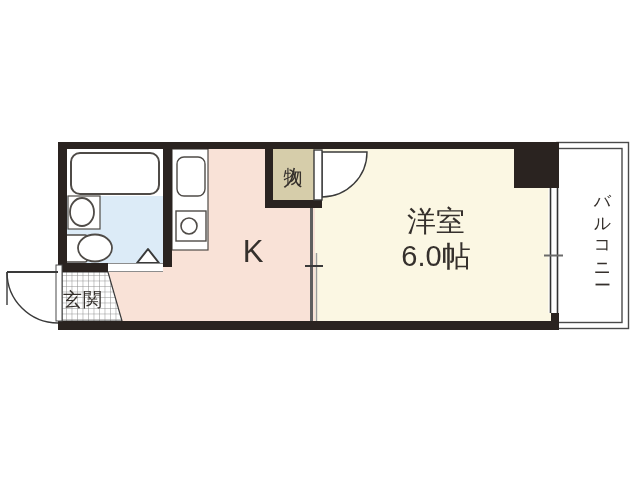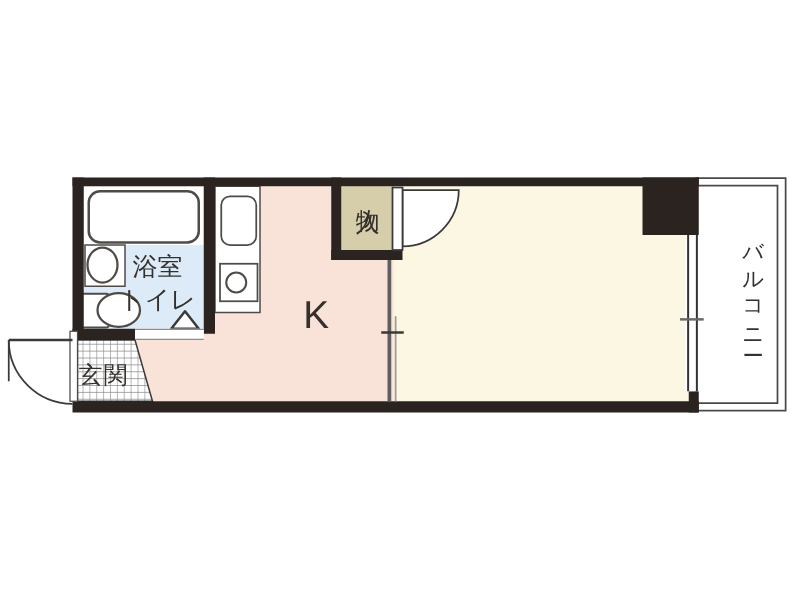--- a/index.html
+++ b/index.html
@@ -107,21 +107,21 @@
     </g>
 
     <g>
       <rect x="548.5" y="188" width="11" height="125" fill="#ffffff"></rect>
       <line x1="550.5" y1="188" x2="550.5" y2="313" stroke="#333333" stroke-width="1.6"></line>
       <line x1="557.5" y1="188" x2="557.5" y2="313" stroke="#333333" stroke-width="1.6"></line>
       <line x1="544" y1="255.5" x2="563" y2="255.5" stroke="#6a6a6a" stroke-width="2"></line>
     </g>
   </svg>
 
-  <div class="lbl lbl-bath">
-    <span>浴室</span>
-    <span>トイレ</span>
-  </div>
   <div class="lbl lbl-genkan">玄関</div>
   <div class="lbl lbl-k">K</div>
   <div class="lbl lbl-mono">物入</div>
+  <div class="lbl lbl-room">
+    <span>洋室</span>
+    <span>6.0帖</span>
+  </div>
   <div class="lbl lbl-balcony">バルコニー</div>
 </div>
 
 </body></html>

